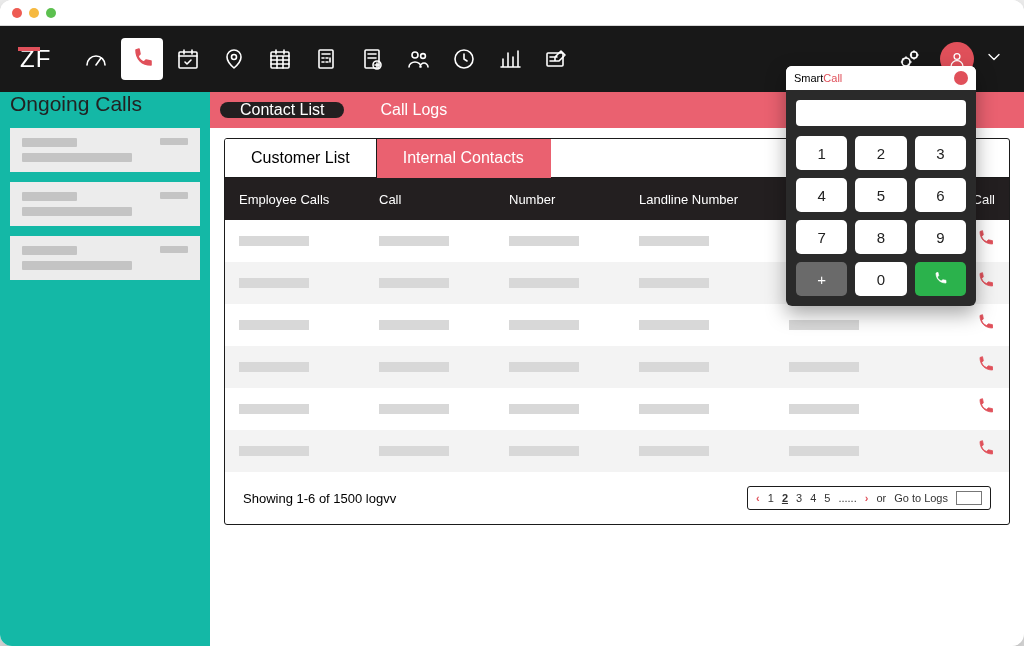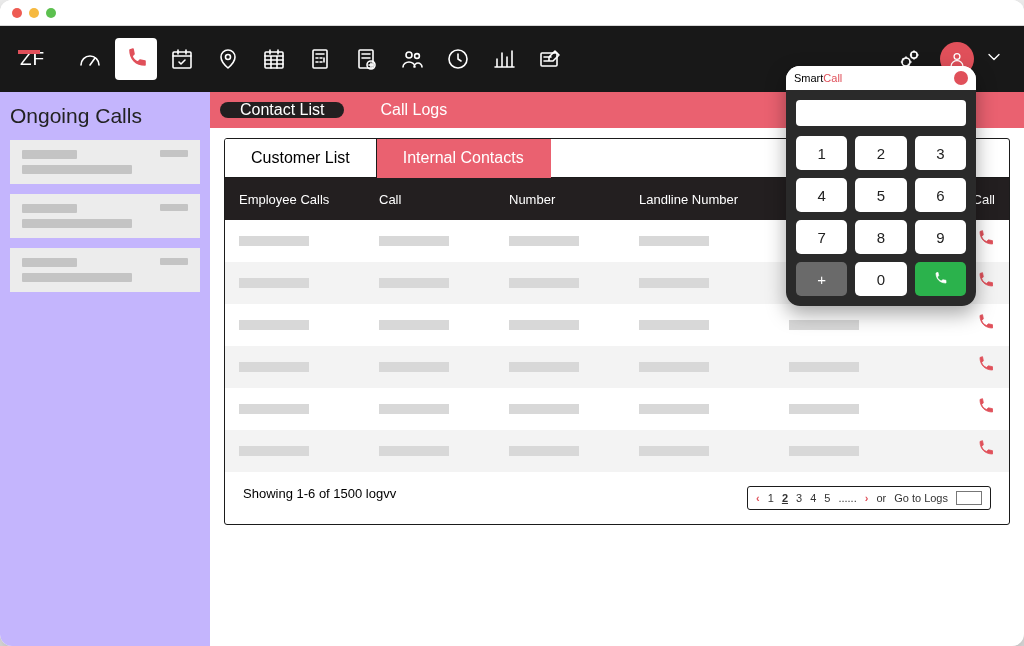--- a/index.html
+++ b/index.html
@@ -20,21 +20,21 @@
     .tl-dot { width:10px; height:10px; border-radius:50%; }
     .tl-red { background:#ee5b52; }
     .tl-yellow { background:#f6b940; }
     .tl-green { background:#5cc04f; }
 
     
     .navbar {
       height:66px; background:#181818; display:flex; align-items:center;
       padding:0 20px; color:#fff;
     }
-    .logo { font-size:19px; font-weight:300; letter-spacing:1px;
+    .logo { font-size:24px; font-weight:300; letter-spacing:1px;
              color:#fff; position:relative; margin-right:24px; }
     .logo::before {
       content:""; position:absolute; top:2px; left:-2px; width:22px;
       border-top:4px solid #e0505a;
     }
     .navicons { display:flex; align-items:center; gap:4px; flex:1; }
     .navbtn {
       width:42px; height:42px; display:flex; align-items:center; justify-content:center;
       border-radius:4px;
     }
@@ -44,21 +44,21 @@
                   fill:none; stroke-linecap:round; stroke-linejoin:round; }
     .navright { display:flex; align-items:center; gap:10px; }
     .avatar {
       width:34px; height:34px; border-radius:50%; background:#e0505a;
       display:flex; align-items:center; justify-content:center;
     }
 
     
     .main { display:flex; height:calc(100% - 26px - 66px); }
     .sidebar {
-      width:210px; padding:12px 10px; background:#c4b5fd;
+      width:210px; padding:0 10px; background:#14b8a6;
     }
     .sidebar h2 { font-size:21px; font-weight:400; color:#222; margin-bottom:12px; }
     .callcard {
       background:#ececec; padding:10px 12px; margin-bottom:10px;
     }
     .callcard .line1 { display:flex; justify-content:space-between; margin-bottom:6px;}
     .ph { background:#c4c4c4; height:9px; border-radius:1px; }
     .ph.short { width:55px; }
     .ph.tiny { width:28px; height:7px;}
     .ph.med { width:110px; }
@@ -116,36 +116,36 @@
     .col1{width:140px;} .col2{width:130px;} .col3{width:130px;}
     .col4{width:150px;} .col5{width:130px;} .col6{flex:1; text-align:right;}
     .trow {
       display:flex; align-items:center; height:42px; padding:0 14px;
     }
     .trow:nth-child(even){ background:#f3f3f3; }
     .trow .cellph { background:#d8d8d8; height:10px; width:70px; }
     .call-icon svg { stroke:#e0505a; width:20px; height:20px; fill:#e0505a;}
 
     .footer {
-      display:flex; align-items:flex-start; padding:14px 18px; font-size:13px;
+      display:flex; align-items:center; padding:14px 18px; font-size:13px;
     }
     .pager {
       margin-left:auto; border:1.5px solid #1b1b1b; border-radius:3px;
       height:24px; display:flex; align-items:center; padding:0 8px; gap:8px;
       font-size:11px; color:#333;
     }
     .pager .pnum { }
     .pager .current { text-decoration:underline; font-weight:bold;}
     .pager .chev { color:#e0505a; font-weight:bold;}
     .pager .gobox { border:1px solid #777; width:26px; height:14px; display:inline-block;}
 
     
     .dialer {
       position:absolute; top:66px; right:48px; width:190px;
-      background:#fff; border-radius:14px; overflow:hidden;
+      background:#fff; border-radius:6px; overflow:hidden;
       box-shadow:0 8px 20px rgba(0,0,0,.35);
       z-index:50;
     }
     .dialer-head {
       background:#fff; height:24px; display:flex; align-items:center;
       justify-content:space-between; padding:0 8px; font-size:11px;
     }
     .dialer-head .brand span.red{ color:#e0505a; }
     .dialer-head .close { width:14px; height:14px; background:#e0505a; border-radius:50%; }
     .dialer-body { background:#2a2a2a; padding:10px; }

